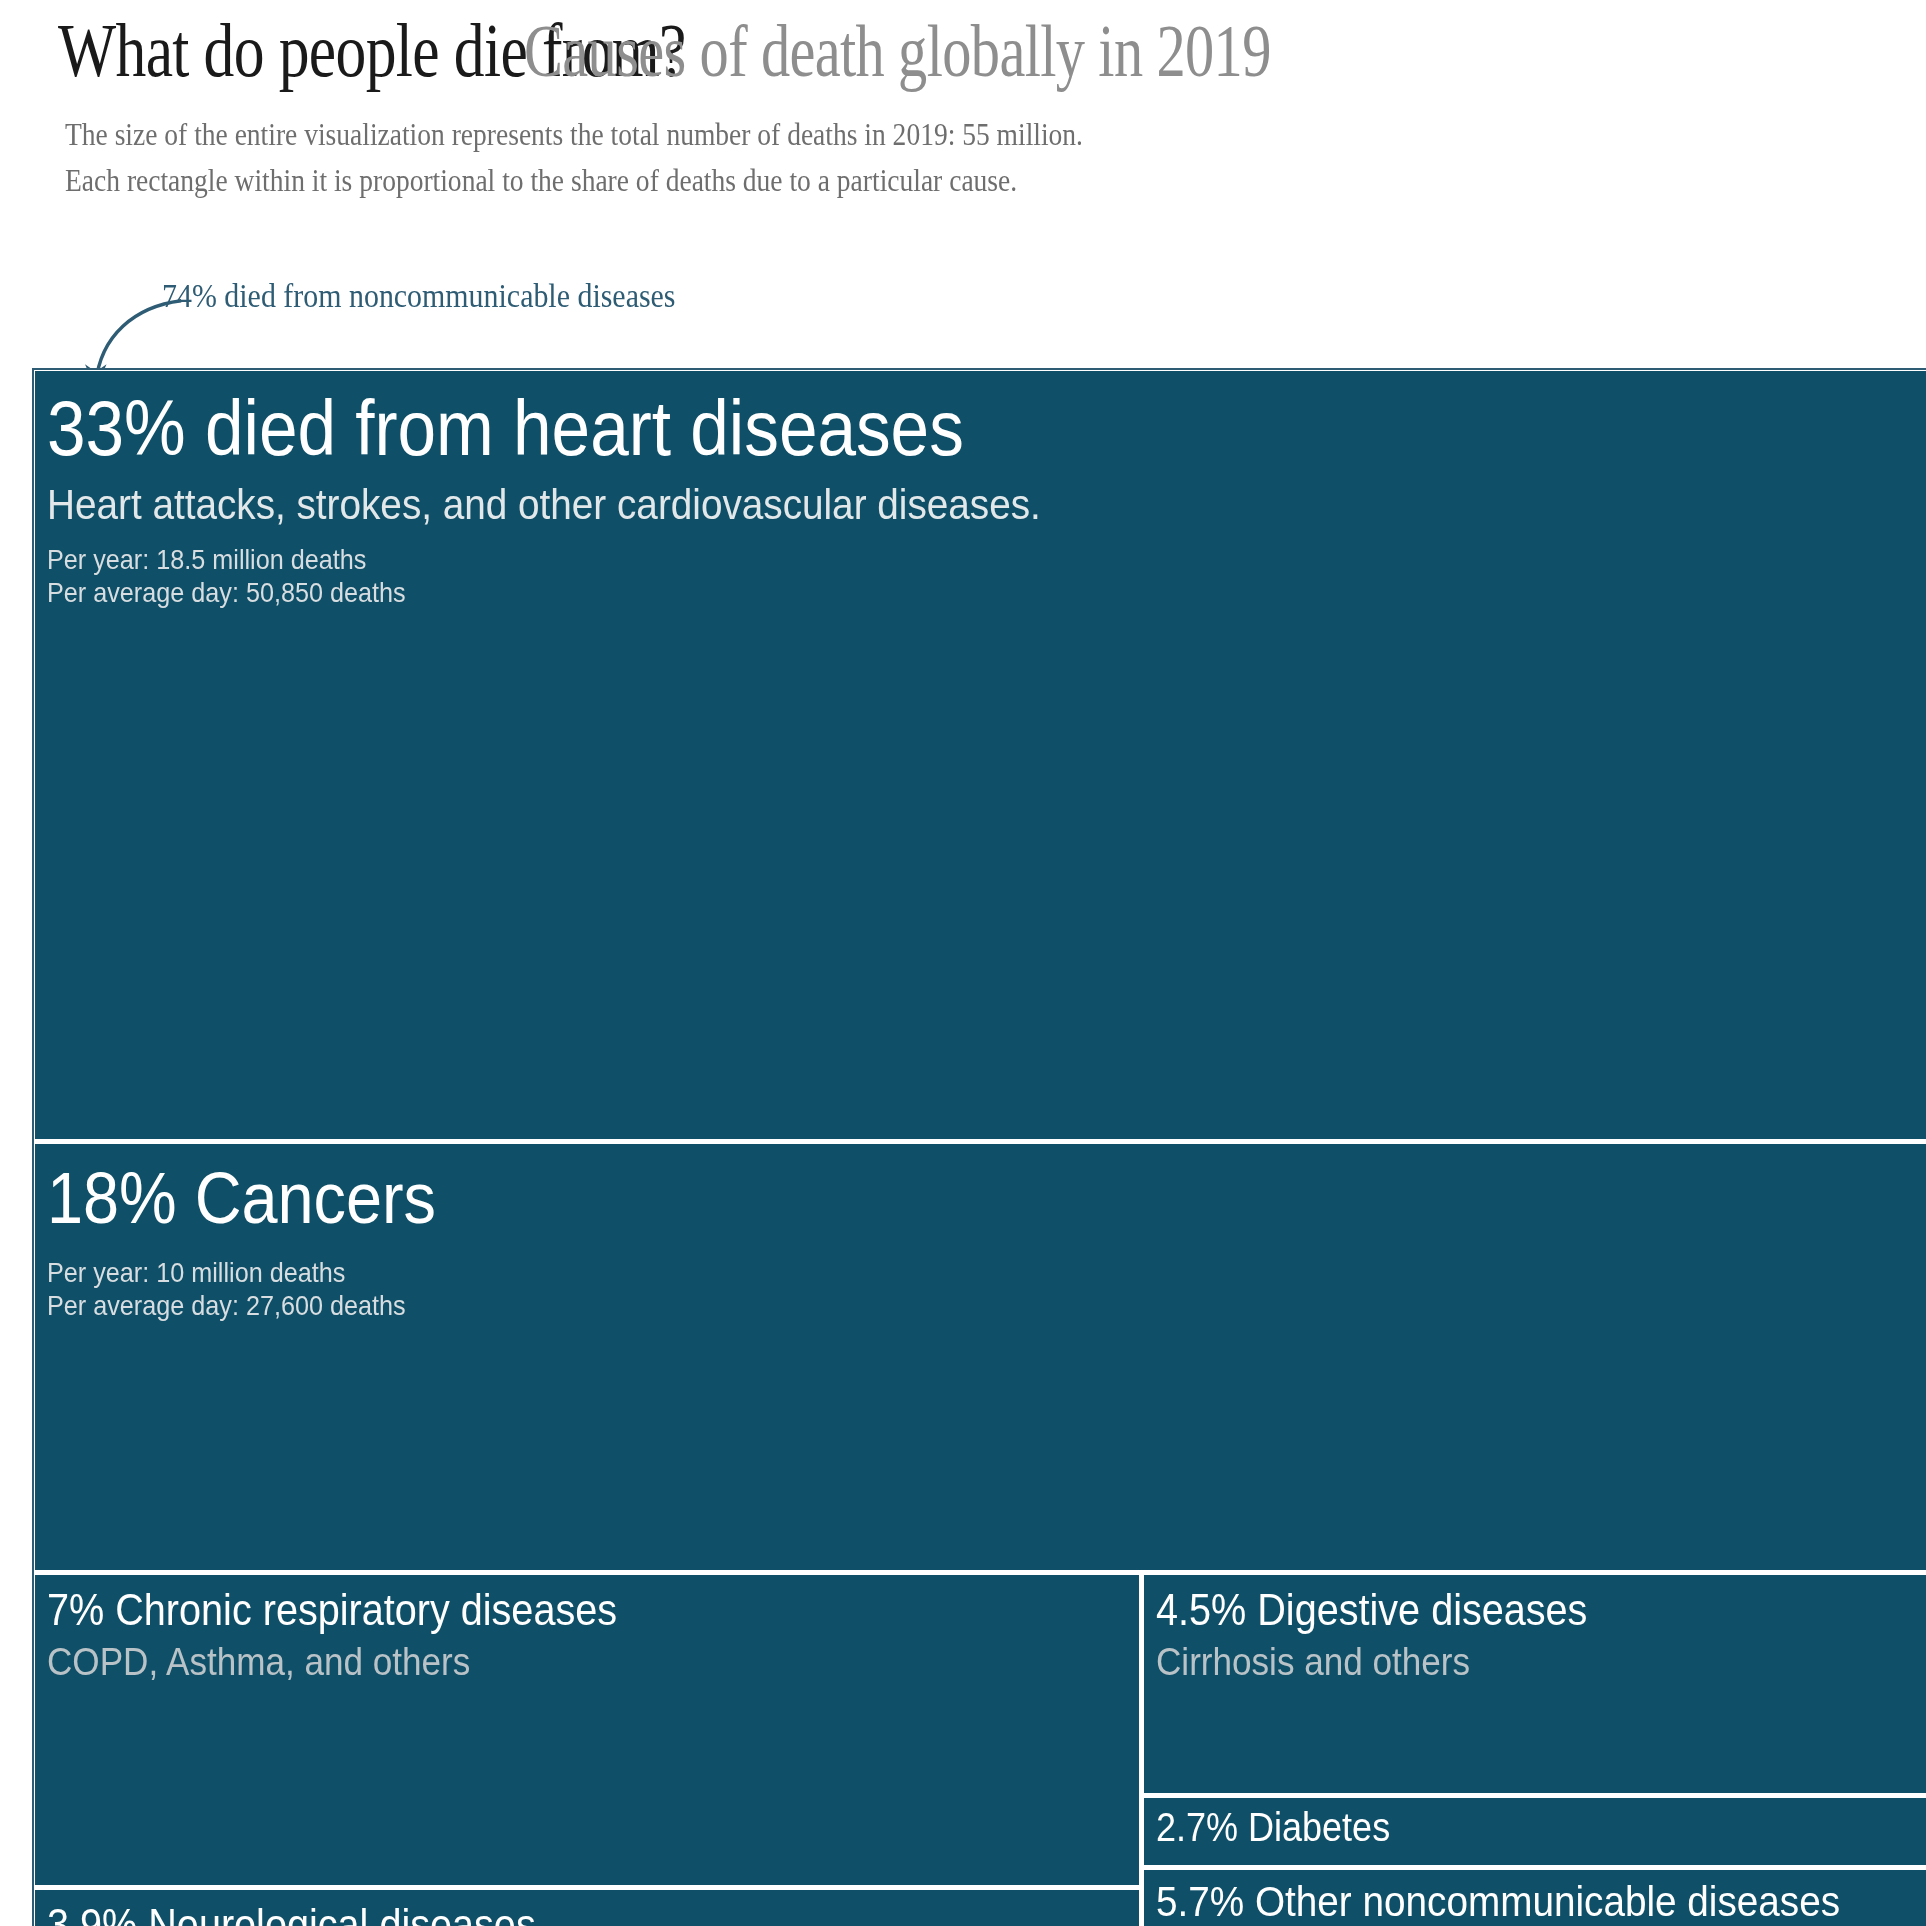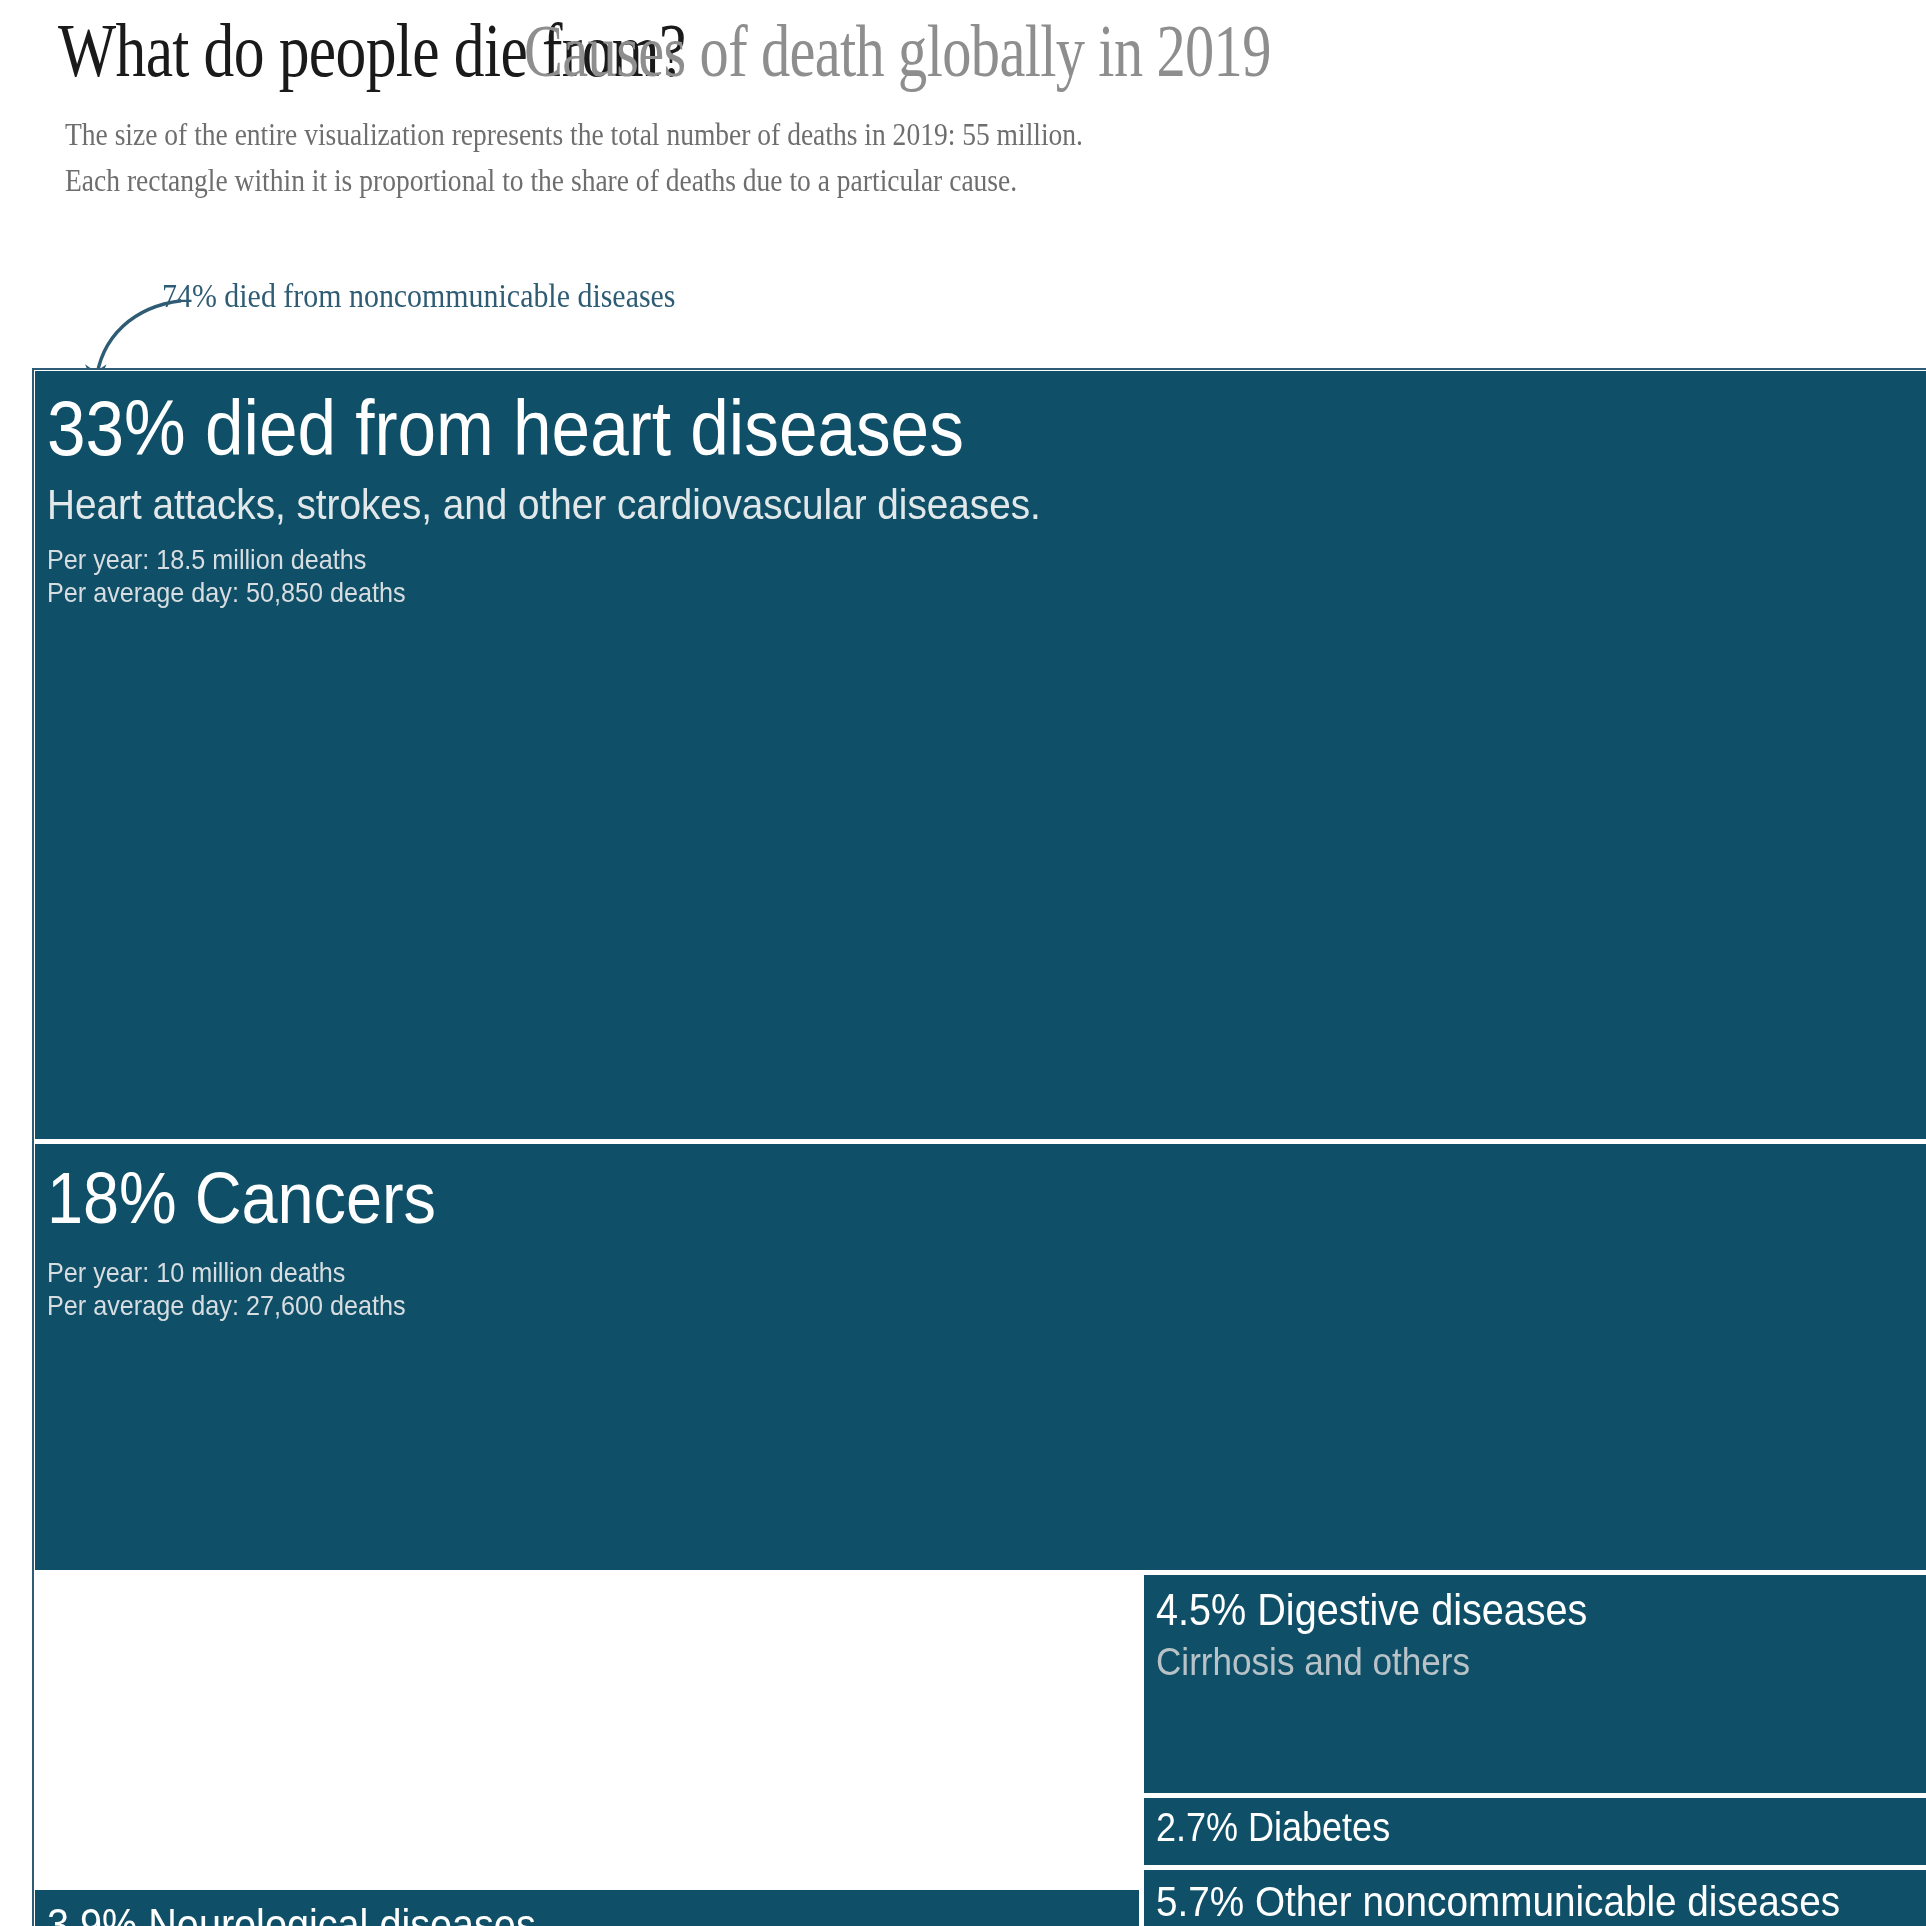--- a/index.html
+++ b/index.html
@@ -92,20 +92,24 @@
     <span class="stat" style="font-size:28px;margin-top:15.4px;transform:scaleX(0.90);">Per year: 18.5 million deaths</span>
     <span class="stat" style="font-size:28px;transform:scaleX(0.90);">Per average day: 50,850 deaths</span>
   </div>
 
   <div class="cell ncd" style="left:34px;top:1143px;width:2223px;height:428px;padding-top:17.7px;">
     <span class="pct" style="font-size:72px;transform:scaleX(0.90);">18% Cancers</span>
     <span class="stat" style="font-size:28px;margin-top:22.3px;transform:scaleX(0.90);">Per year: 10 million deaths</span>
     <span class="stat" style="font-size:28px;transform:scaleX(0.90);">Per average day: 27,600 deaths</span>
   </div>
 
+  <div class="cell ncd" style="left:34px;top:1574px;width:1106px;height:312px;padding-top:13px;">
+    <span class="pct" style="font-size:44px;transform:scaleX(0.90);">7% Chronic respiratory diseases</span>
+    <span class="sub" style="font-size:39px;margin-top:8.5px;transform:scaleX(0.90);">COPD, Asthma, and others</span>
+  </div>
 
   <div class="cell ncd" style="left:34px;top:1889px;width:1106px;height:293px;padding-top:13px;">
     <span class="pct" style="font-size:44px;transform:scaleX(0.90);">3.9% Neurological diseases</span>
 
   </div>
 
   <div class="cell ncd" style="left:1143px;top:1574px;width:1114px;height:220px;padding-top:13px;">
     <span class="pct" style="font-size:44px;transform:scaleX(0.90);">4.5% Digestive diseases</span>
     <span class="sub" style="font-size:39px;margin-top:8.5px;transform:scaleX(0.90);">Cirrhosis and others</span>
   </div>

